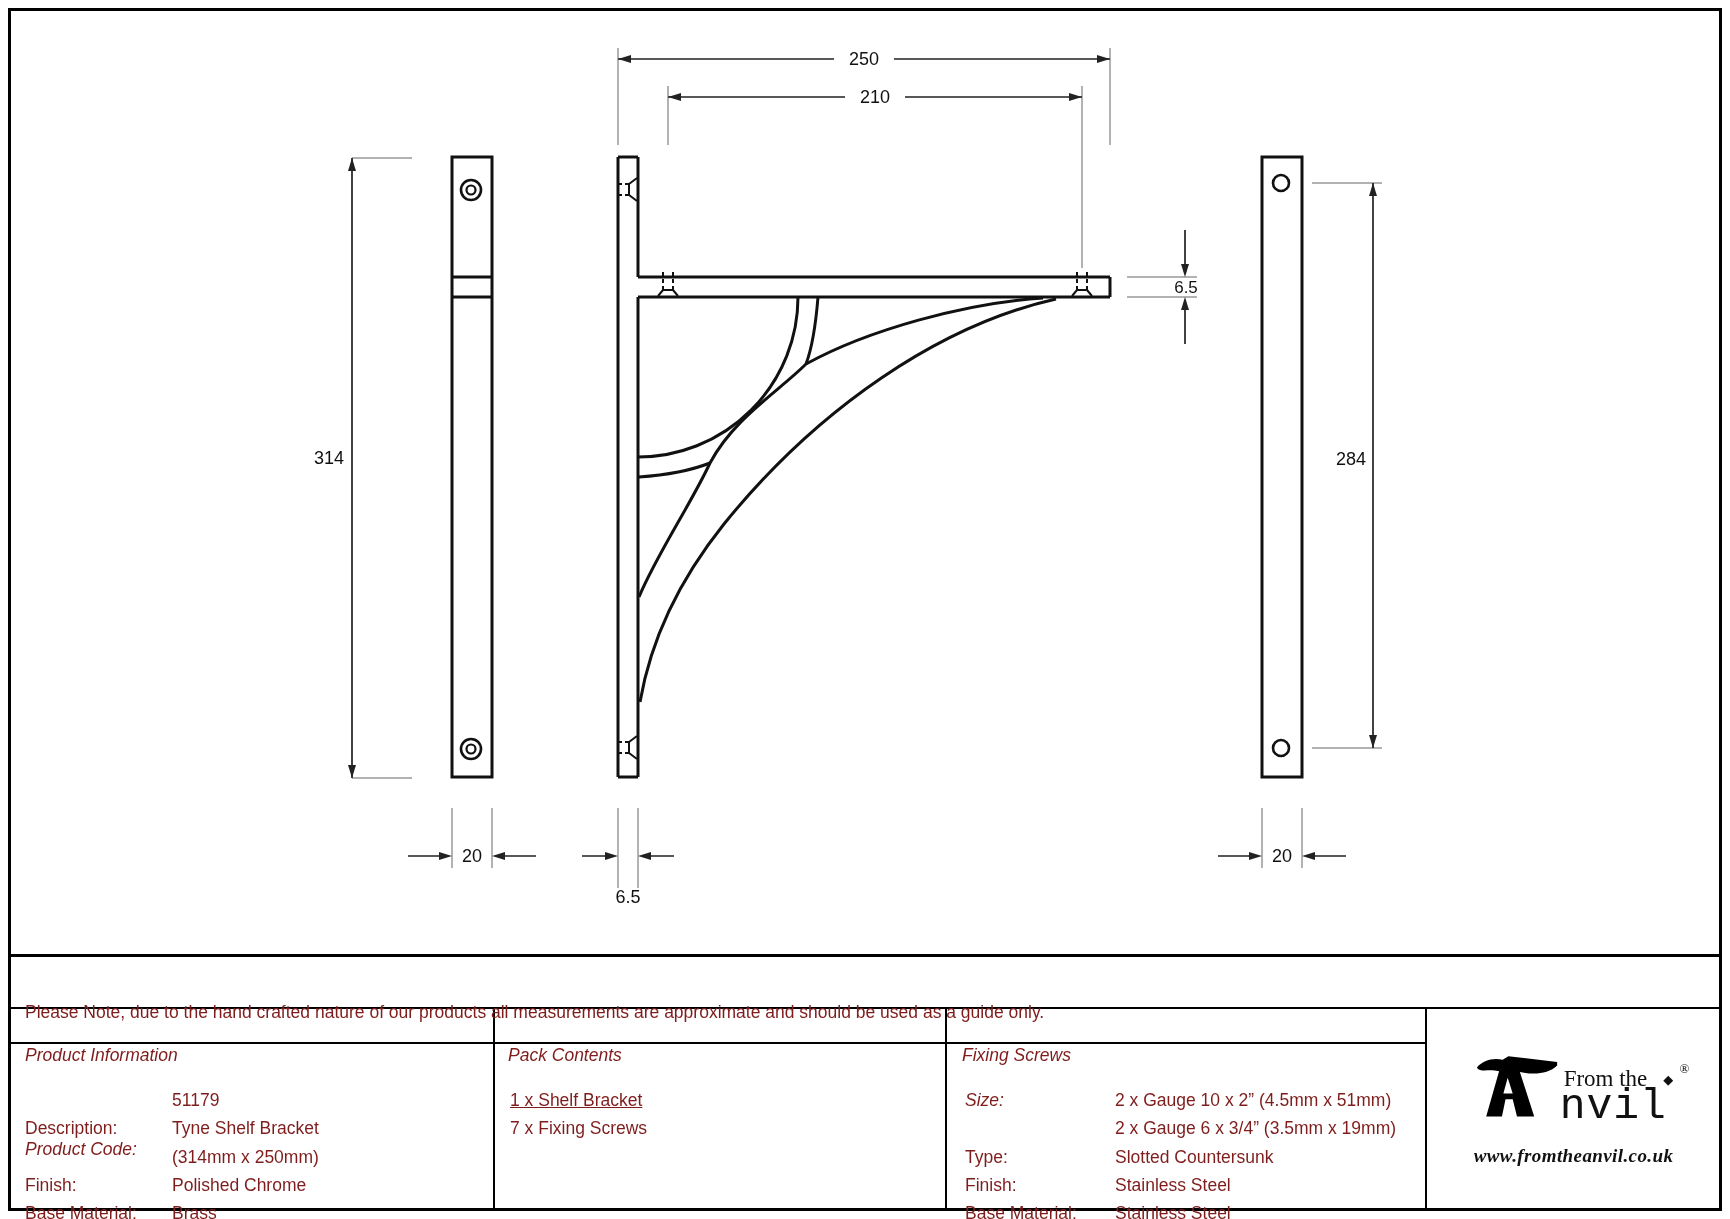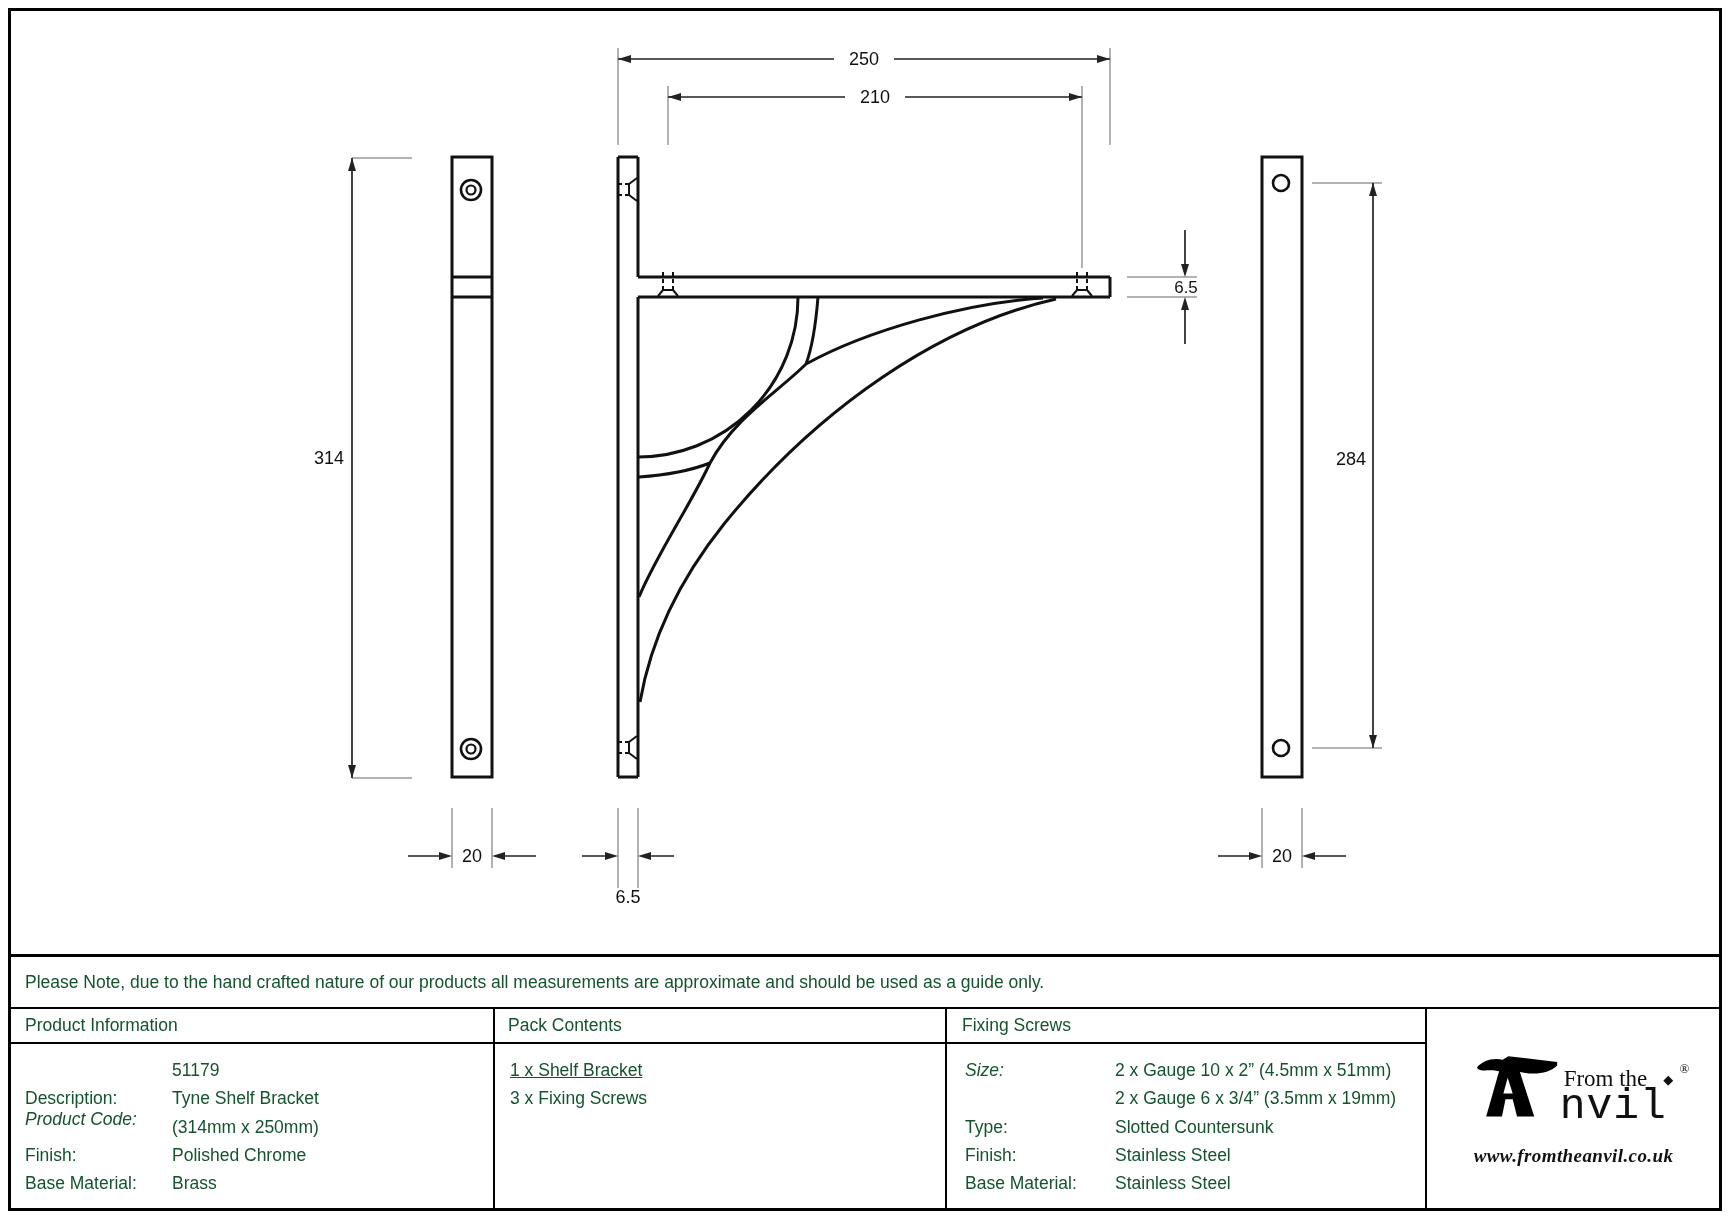--- a/index.html
+++ b/index.html
@@ -2,22 +2,22 @@
 <html><head>
 <meta charset="utf-8">
 <style>
   html,body{margin:0;padding:0;background:#fff;}
   #page{position:relative;width:1730px;height:1219px;background:#fff;
         font-family:"Liberation Sans",sans-serif;color:#111;overflow:hidden;}
   .abs{position:absolute;}
   .bline{position:absolute;background:#000;}
   #outer-border{position:absolute;left:8px;top:8px;width:1714px;height:1203px;
                 border:3px solid #000;box-sizing:border-box;}
-  .cell{position:absolute;font-size:17.5px;line-height:22px;white-space:nowrap;color:#14532d;}
-  .hdr{font-size:17.5px;}
+  .cell{position:absolute;font-size:17.5px;line-height:22px;white-space:nowrap;color:#7f1d1d;margin-top:30px;}
+  .hdr{font-size:17.5px;font-style:italic;}
   svg text{font-family:"Liberation Sans",sans-serif;fill:#111;}
   
   #logo-cell{position:absolute;left:1427px;top:1009px;width:293px;height:200px;
              display:flex;flex-direction:column;align-items:center;justify-content:center;}
   .logo-main{position:relative;display:flex;align-items:flex-end;}
   .logo-right{display:flex;flex-direction:column;align-items:flex-start;position:relative;}
   .logo-tag{font-family:"Liberation Serif",serif;font-size:23px;line-height:20px;
             display:flex;align-items:center;gap:16px;margin-left:4px;}
   .logo-diamond{font-size:13px;line-height:13px;}
   .logo-nvil{font-family:Liberation Mono, monospace;font-size:43px;line-height:0.74;
@@ -157,21 +157,21 @@
   <div class="cell" style="left:172px;top:1059px;">51179</div>
   <div class="cell" style="left:25px;top:1087px;">Description:</div>
   <div class="cell" style="left:172px;top:1087px;">Tyne Shelf Bracket</div>
   <div class="cell" style="left:172px;top:1116px;">(314mm x 250mm)</div>
   <div class="cell" style="left:25px;top:1144px;">Finish:</div>
   <div class="cell" style="left:172px;top:1144px;">Polished Chrome</div>
   <div class="cell" style="left:25px;top:1172px;">Base Material:</div>
   <div class="cell" style="left:172px;top:1172px;">Brass</div>
 
   <div class="cell" style="left:510px;top:1059px;text-decoration:underline;">1 x Shelf Bracket</div>
-  <div class="cell" style="left:510px;top:1087px;">3 x Fixing Screws</div>
+  <div class="cell" style="left:510px;top:1087px;">7 x Fixing Screws</div>
 
   <div class="cell" style="left:965px;top:1059px;font-style:italic;">Size:</div>
   <div class="cell" style="left:1115px;top:1059px;">2 x Gauge 10 x 2” (4.5mm x 51mm)</div>
   <div class="cell" style="left:1115px;top:1087px;">2 x Gauge 6 x 3/4” (3.5mm x 19mm)</div>
   <div class="cell" style="left:965px;top:1116px;">Type:</div>
   <div class="cell" style="left:1115px;top:1116px;">Slotted Countersunk</div>
   <div class="cell" style="left:965px;top:1144px;">Finish:</div>
   <div class="cell" style="left:1115px;top:1144px;">Stainless Steel</div>
   <div class="cell" style="left:965px;top:1172px;">Base Material:</div>
   <div class="cell" style="left:1115px;top:1172px;">Stainless Steel</div>

